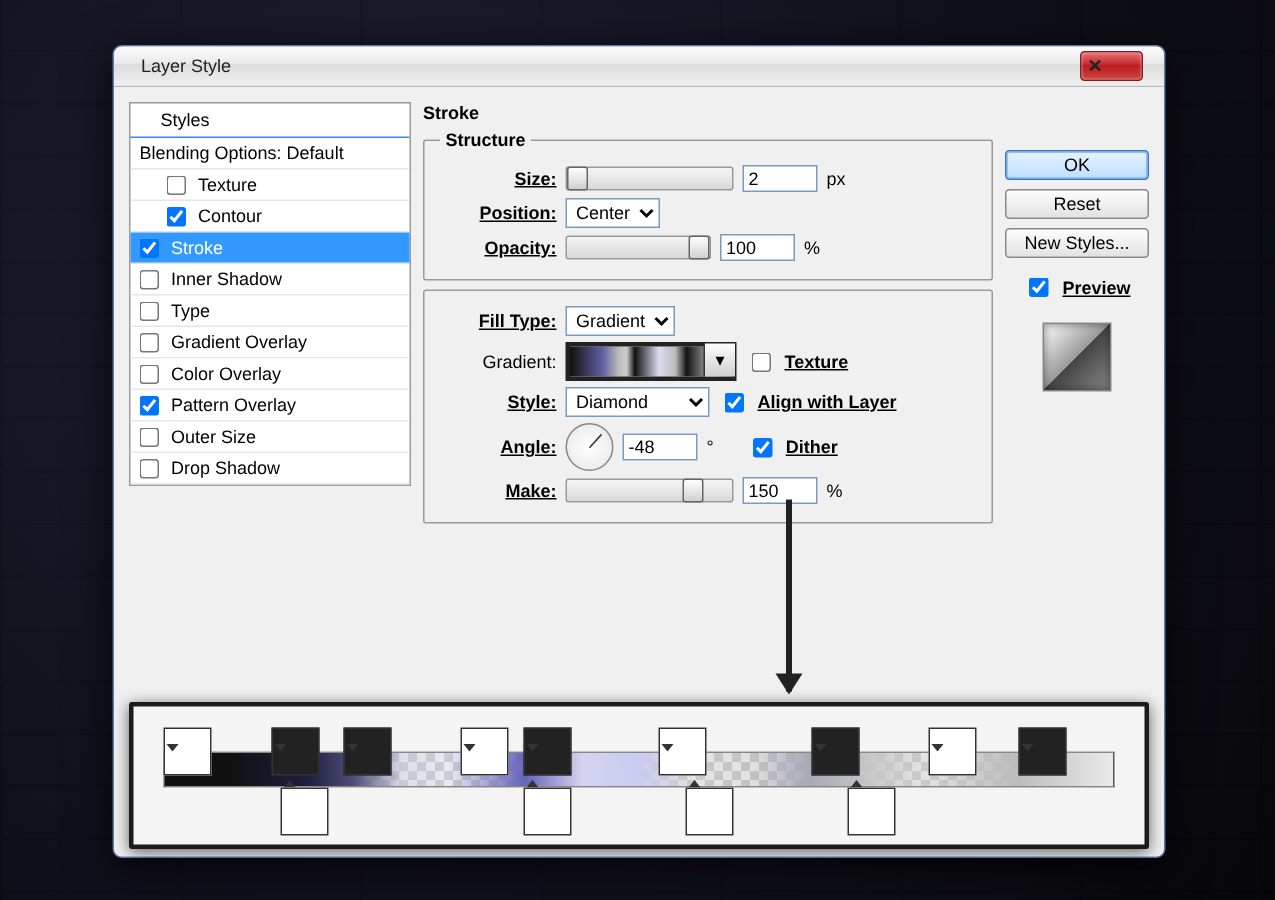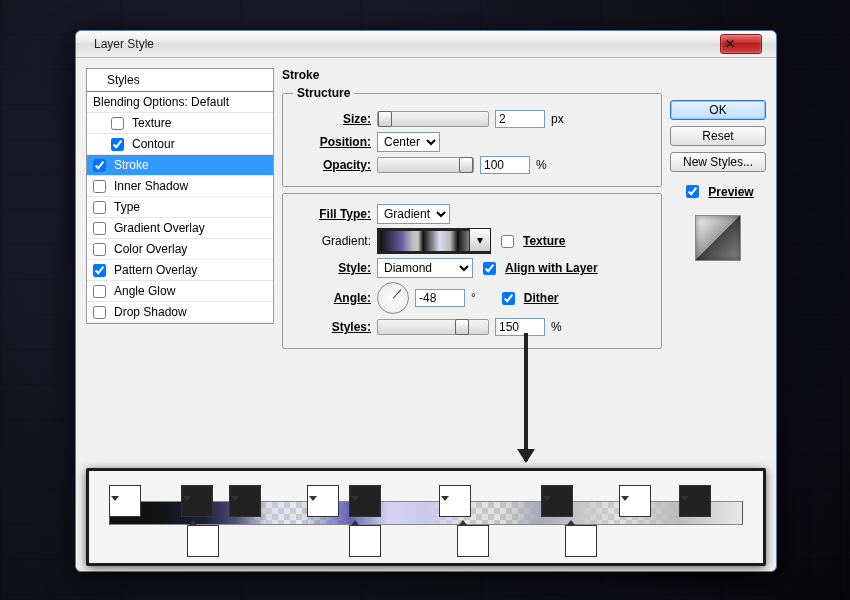--- a/index.html
+++ b/index.html
@@ -121,21 +121,21 @@
           <div class="styles-row">
             <input type="checkbox" style="">
             <span>Color Overlay</span>
           </div>
           <div class="styles-row">
             <input type="checkbox" checked="" style="">
             <span>Pattern Overlay</span>
           </div>
           <div class="styles-row">
             <input type="checkbox" style="">
-            <span>Angle Glow</span>
+            <span>Outer Size</span>
           </div>
           <div class="styles-row">
             <input type="checkbox" style="">
             <span>Drop Shadow</span>
           </div>
         </div>
     </div>
 
     <div class="main-panel">
       <div class="main-title">Stroke</div>
@@ -188,21 +188,21 @@
           <div class="angle-dial">
               <div class="needle"></div>
             </div>
           <input class="num" value="-48" style="">
           <span>°</span>
           <span style="width:10px"></span>
           <input type="checkbox" checked="" style="">
           <span class="link">Dither</span>
         </div>
         <div class="row">
-          <span class="lbl link">Styles:</span>
+          <span class="lbl link">Make:</span>
           <div class="slider">
               <div class="thumb" style="left:70%"></div>
             </div>
           <input class="num" value="150" style="">
           <span>%</span>
         </div>
       </fieldset>
     </div>
 
     <div class="right-panel">

